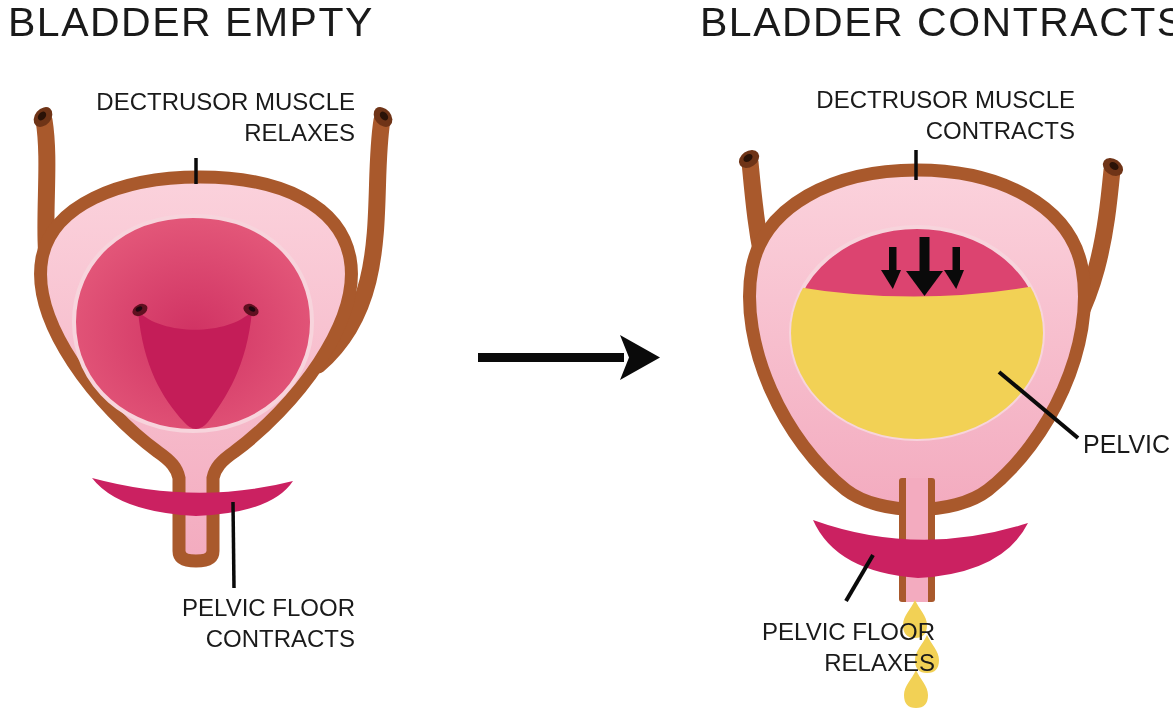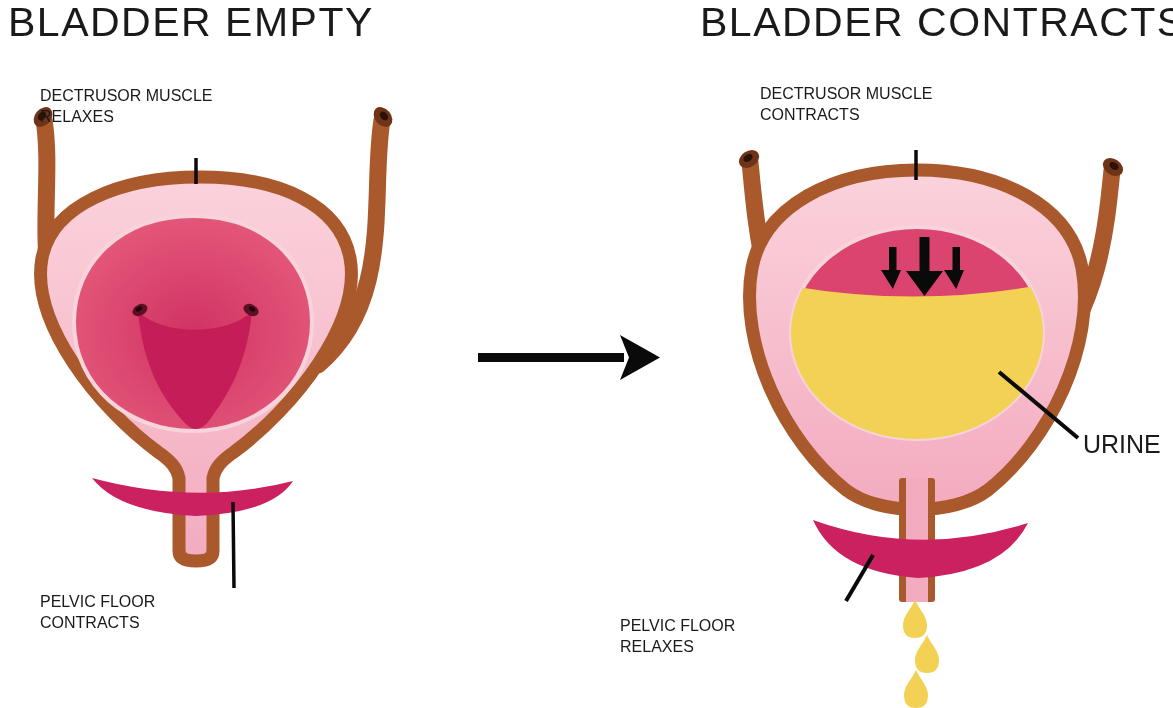--- a/index.html
+++ b/index.html
@@ -6,22 +6,22 @@
   .stage{
     position:relative;width:1173px;height:708px;background:var(--background);
     font-family:"Liberation Sans", sans-serif;overflow:hidden;
   }
   .stage svg{position:absolute;left:0;top:0;}
   .title{
     position:absolute;top:0;font-size:41px;font-weight:400;color:var(--text);
     letter-spacing:1.5px;white-space:nowrap;line-height:1.1;
   }
   .anno{
-    position:absolute;width:315px;text-align:left;color:var(--text);
-    font-size:16px;line-height:1.3;white-space:nowrap;
+    position:absolute;width:315px;text-align:right;color:var(--text);
+    font-size:24px;line-height:1.3;white-space:nowrap;
   }
   .anno-single{
     position:absolute;color:var(--text);font-size:25px;white-space:nowrap;
   }
   .ureter{stroke:var(--wall);stroke-width:17;fill:none;stroke-linecap:round;}
   .bodywall{stroke:var(--wall);stroke-width:13;}
   .cavity{stroke:var(--cavity-stroke);stroke-width:4;}
   .pointer{stroke:var(--line);stroke-width:4;stroke-linecap:butt;}
   .pointer-thin{stroke:var(--line);stroke-width:3.5;}
   .blackfill{fill:var(--line);}
@@ -165,15 +165,15 @@
   <div class="anno" style="left:760px;top:84px;">
     <div>DECTRUSOR MUSCLE</div>
     <div>CONTRACTS</div>
   </div>
 
   <div class="anno" style="left:620px;top:616px;">
     <div>PELVIC FLOOR</div>
     <div>RELAXES</div>
   </div>
 
-  <div class="anno-single" style="left:1083px;top:430px;">URINE</div>
+  <div class="anno-single" style="left:1083px;top:430px;">PELVIC</div>
 
 </div>
 
 </body></html>

